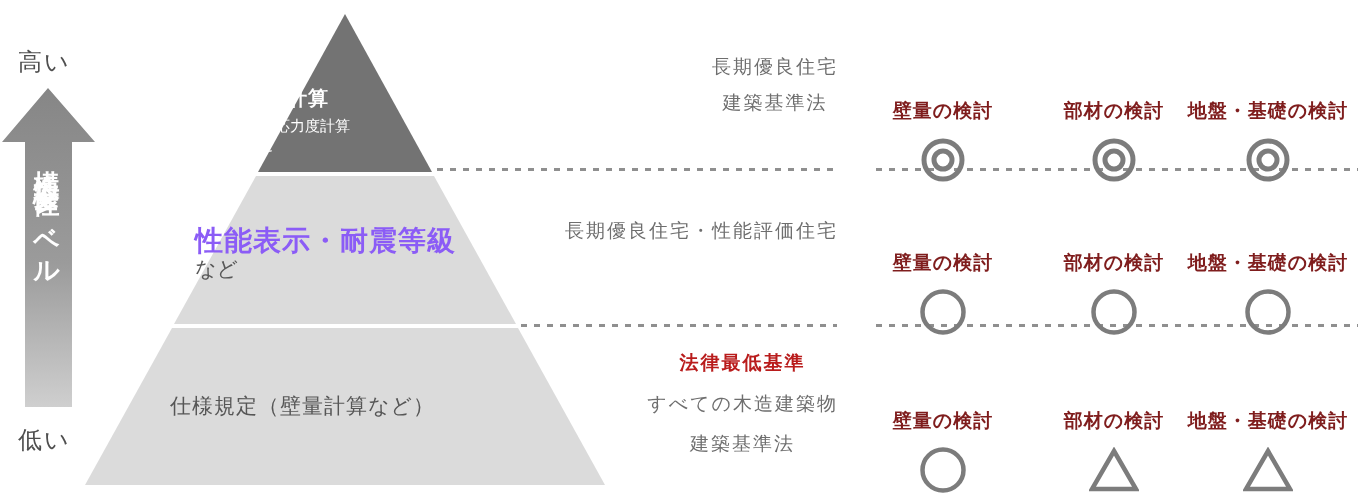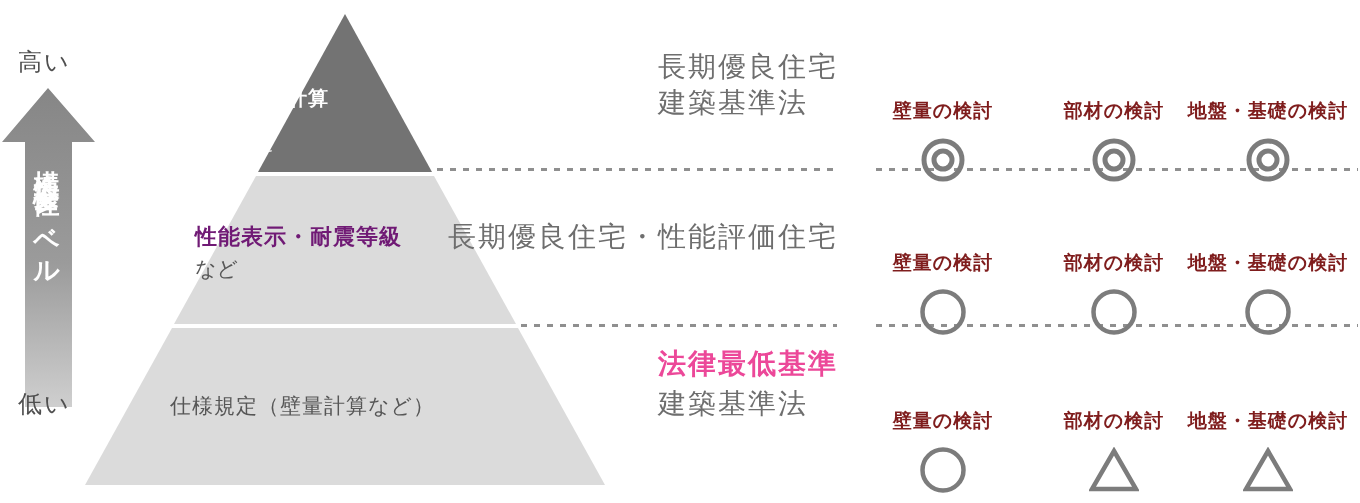--- a/index.html
+++ b/index.html
@@ -2,44 +2,44 @@
 <html><head>
 <meta charset="utf-8">
 <style>
   html,body{margin:0;padding:0;background:#fff;}
   body{font-family:"Liberation Sans",sans-serif;}
   .stage{position:relative;width:1360px;height:503px;background:#fff;overflow:hidden;border-radius:8px;}
 
   
   .axis-high,.axis-low{position:absolute;left:18px;font-size:24px;color:#4f4f4f;letter-spacing:2px;}
   .axis-high{top:46px;}
-  .axis-low{top:388px;}
+  .axis-low{top:424px;}
   .axis-arrow{position:absolute;left:0;top:85px;}
   .axis-label{
     position:absolute;left:34px;top:150px;
     writing-mode:vertical-rl;text-orientation:upright;
     font-size:26px;font-weight:bold;color:#ffffff;letter-spacing:5px;line-height:1;
   }
 
   
   .pyramid{position:absolute;left:0;top:0;}
   .tier-label{position:absolute;text-align:left;}
   .t1-title{left:245px;top:85px;width:200px;font-size:20px;font-weight:bold;color:#fff;letter-spacing:1px;}
   .t1-sub{left:245px;top:117px;width:200px;font-size:15px;color:#fff;}
   .t1-sub2{left:245px;top:136px;width:200px;font-size:15px;color:#fff;}
-  .t2-title{left:195px;top:222px;width:300px;font-size:22px;font-weight:bold;color:#701a75;letter-spacing:1px;}
+  .t2-title{left:195px;top:222px;width:300px;font-size:28px;font-weight:bold;color:#8b5cf6;letter-spacing:1px;}
   .t2-sub{left:195px;top:255px;width:300px;font-size:21px;color:#585858;}
   .t3-title{left:170px;top:392px;width:350px;font-size:21px;font-weight:normal;color:#565656;letter-spacing:1px;}
 
   
-  .desc{position:absolute;right:522px;text-align:left;color:#6e6e6e;font-size:28px;letter-spacing:2px;}
+  .desc{position:absolute;right:522px;text-align:center;color:#6e6e6e;font-size:19px;letter-spacing:2px;}
   .desc1{top:49px;line-height:36px;}
-  .desc2{top:218px;line-height:38px;}
+  .desc2{top:212px;line-height:38px;}
   .desc3{top:344px;line-height:40px;}
-  .desc .bold-line{font-weight:bold;color:#ec4899;}
+  .desc .bold-line{font-weight:bold;color:#b91c1c;font-family:Liberation Mono, monospace;}
 
   
   .dash{position:absolute;height:3px;background:repeating-linear-gradient(90deg,#8f8f8f 0 6px,transparent 6px 13px);}
   .d1a{left:437px;top:168px;width:400px;}
   .d1b{left:876px;top:168px;width:482px;}
   .d2a{left:521px;top:324px;width:316px;}
   .d2b{left:876px;top:324px;width:482px;}
 
   
   .check-cell{position:absolute;text-align:center;}
@@ -71,39 +71,41 @@
   <div class="axis-label">構造安全性レベル</div>
   <div class="axis-low">低い</div>
 
   <svg class="pyramid" width="660" height="503" viewBox="0 0 660 503">
     <polygon points="345,14 432,172 258,172" fill="#737373"></polygon>
     <polygon points="256,176 434,176 516,324 174,324" fill="#dbdbdb"></polygon>
     <polygon points="172,328 518,328 605,485 85,485" fill="#dbdbdb"></polygon>
   </svg>
 
   <div class="tier-label t1-title">構造計算</div>
+  <div class="tier-label t1-sub">許容応力度計算</div>
   <div class="tier-label t1-sub2">など</div>
   <div class="tier-label t2-title">性能表示・耐震等級</div>
   <div class="tier-label t2-sub">など</div>
   <div class="tier-label t3-title">仕様規定（壁量計算など）</div>
 
   <div class="dash d1a"></div>
   <div class="dash d1b"></div>
   <div class="dash d2a"></div>
   <div class="dash d2b"></div>
 
   <div class="desc desc1">
     <div>長期優良住宅</div>
     <div>建築基準法</div>
   </div>
   <div class="desc desc2">
     <div>長期優良住宅・性能評価住宅</div>
   </div>
   <div class="desc desc3">
     <div class="bold-line">法律最低基準</div>
+    <div>すべての木造建築物</div>
     <div>建築基準法</div>
   </div>
 
   <div class="check-cell cc-r1 cc-c1">
     <div class="check-header">壁量の検討</div>
     <div class="check-symbol">
         <svg width="46" height="46" viewBox="0 0 46 46">
           <circle cx="23" cy="23" r="19" fill="none" stroke="#7c7c7c" stroke-width="5"></circle>
           <circle cx="23" cy="23" r="9" fill="none" stroke="#7c7c7c" stroke-width="5"></circle>
         </svg>

